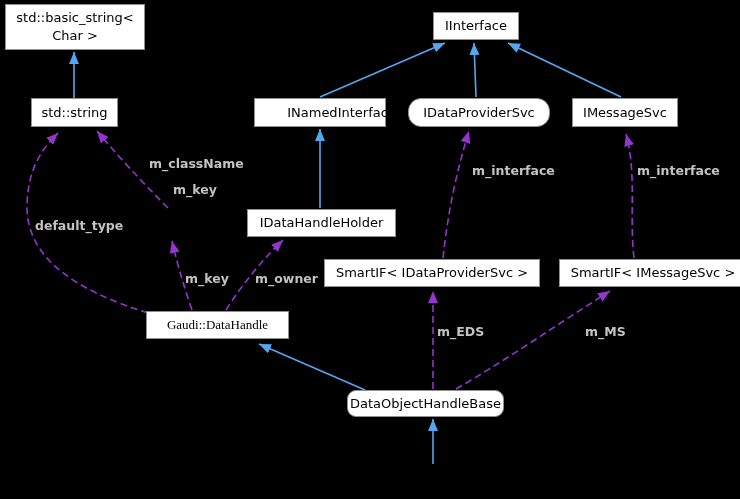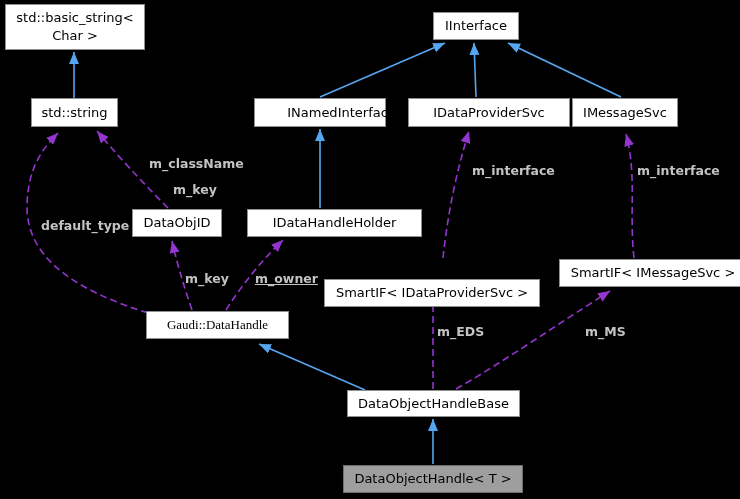--- a/index.html
+++ b/index.html
@@ -66,33 +66,31 @@
     <path class="edge-purple" d="M634,258 C629,214 637,174 626,134" marker-end="url(#arrowP)"></path>
     <path class="edge-purple" d="M433,389 L433,291" marker-end="url(#arrowP)"></path>
     <path class="edge-purple" d="M456,389 C503,362 558,324 610,291" marker-end="url(#arrowP)"></path>
   </svg>
 
   <div class="node" style="left:5px;top:4px;width:140px;height:46px;">std::basic_string&lt;
 Char &gt;</div>
   <div class="node" style="left:433px;top:12px;width:86px;height:28px;">IInterface</div>
   <div class="node" style="left:31px;top:98px;width:87px;height:29px;">std::string</div>
   <div class="node" style="left:254px;top:98px;width:132px;height:29px;padding-left:43px;">INamedInterface</div>
-  <div class="node" style="left:408px;top:98px;width:162px;height:29px;">IDataProviderSvc</div>
+  <div class="node" style="left:408px;top:98px;width:142px;height:29px;border-radius:13px;">IDataProviderSvc</div>
   <div class="node" style="left:572px;top:98px;width:106px;height:29px;text-align:right;">IMessageSvc</div>
-  <div class="node" style="left:132px;top:209px;width:90px;height:28px;">DataObjID</div>
-  <div class="node" style="left:247px;top:209px;width:175px;height:28px;">IDataHandleHolder</div>
-  <div class="node" style="left:324px;top:259px;width:216px;height:28px;margin-top:20px;">SmartIF&lt; IDataProviderSvc &gt;</div>
+  <div class="node" style="left:247px;top:209px;width:149px;height:28px;">IDataHandleHolder</div>
+  <div class="node" style="left:324px;top:259px;width:216px;height:28px;">SmartIF&lt; IDataProviderSvc &gt;</div>
   <div class="node" style="left:547px;top:259px;width:188px;height:28px;margin-left:12px;">SmartIF&lt; IMessageSvc &gt;</div>
   <div class="node" style="left:146px;top:311px;width:143px;height:28px;font-family:Liberation Serif, serif;">Gaudi::DataHandle</div>
-  <div class="node" style="left:347px;top:390px;width:173px;height:27px;">DataObjectHandleBase</div>
-  <div class="node node-gray" style="left:343px;top:465px;width:180px;height:28px;">DataObjectHandle&lt; T &gt;</div>
+  <div class="node" style="left:347px;top:390px;width:157px;height:27px;border-radius:9px;">DataObjectHandleBase</div>
 
   <div class="edge-label" style="left:149px;top:151px;width:92px;text-align:center;">m_className
 m_key</div>
-  <div class="edge-label" style="left:41px;top:213px;">default_type</div>
+  <div class="edge-label" style="left:35px;top:213px;">default_type</div>
   <div class="edge-label" style="left:185px;top:266px;">m_key</div>
-  <div class="edge-label" style="left:255px;top:266px;text-decoration:underline;">m_owner</div>
+  <div class="edge-label" style="left:255px;top:266px;">m_owner</div>
   <div class="edge-label" style="left:472px;top:158px;">m_interface</div>
   <div class="edge-label" style="left:637px;top:158px;">m_interface</div>
   <div class="edge-label" style="left:437px;top:319px;">m_EDS</div>
   <div class="edge-label" style="left:585px;top:319px;">m_MS</div>
 
 </div>
 
 </body></html>

